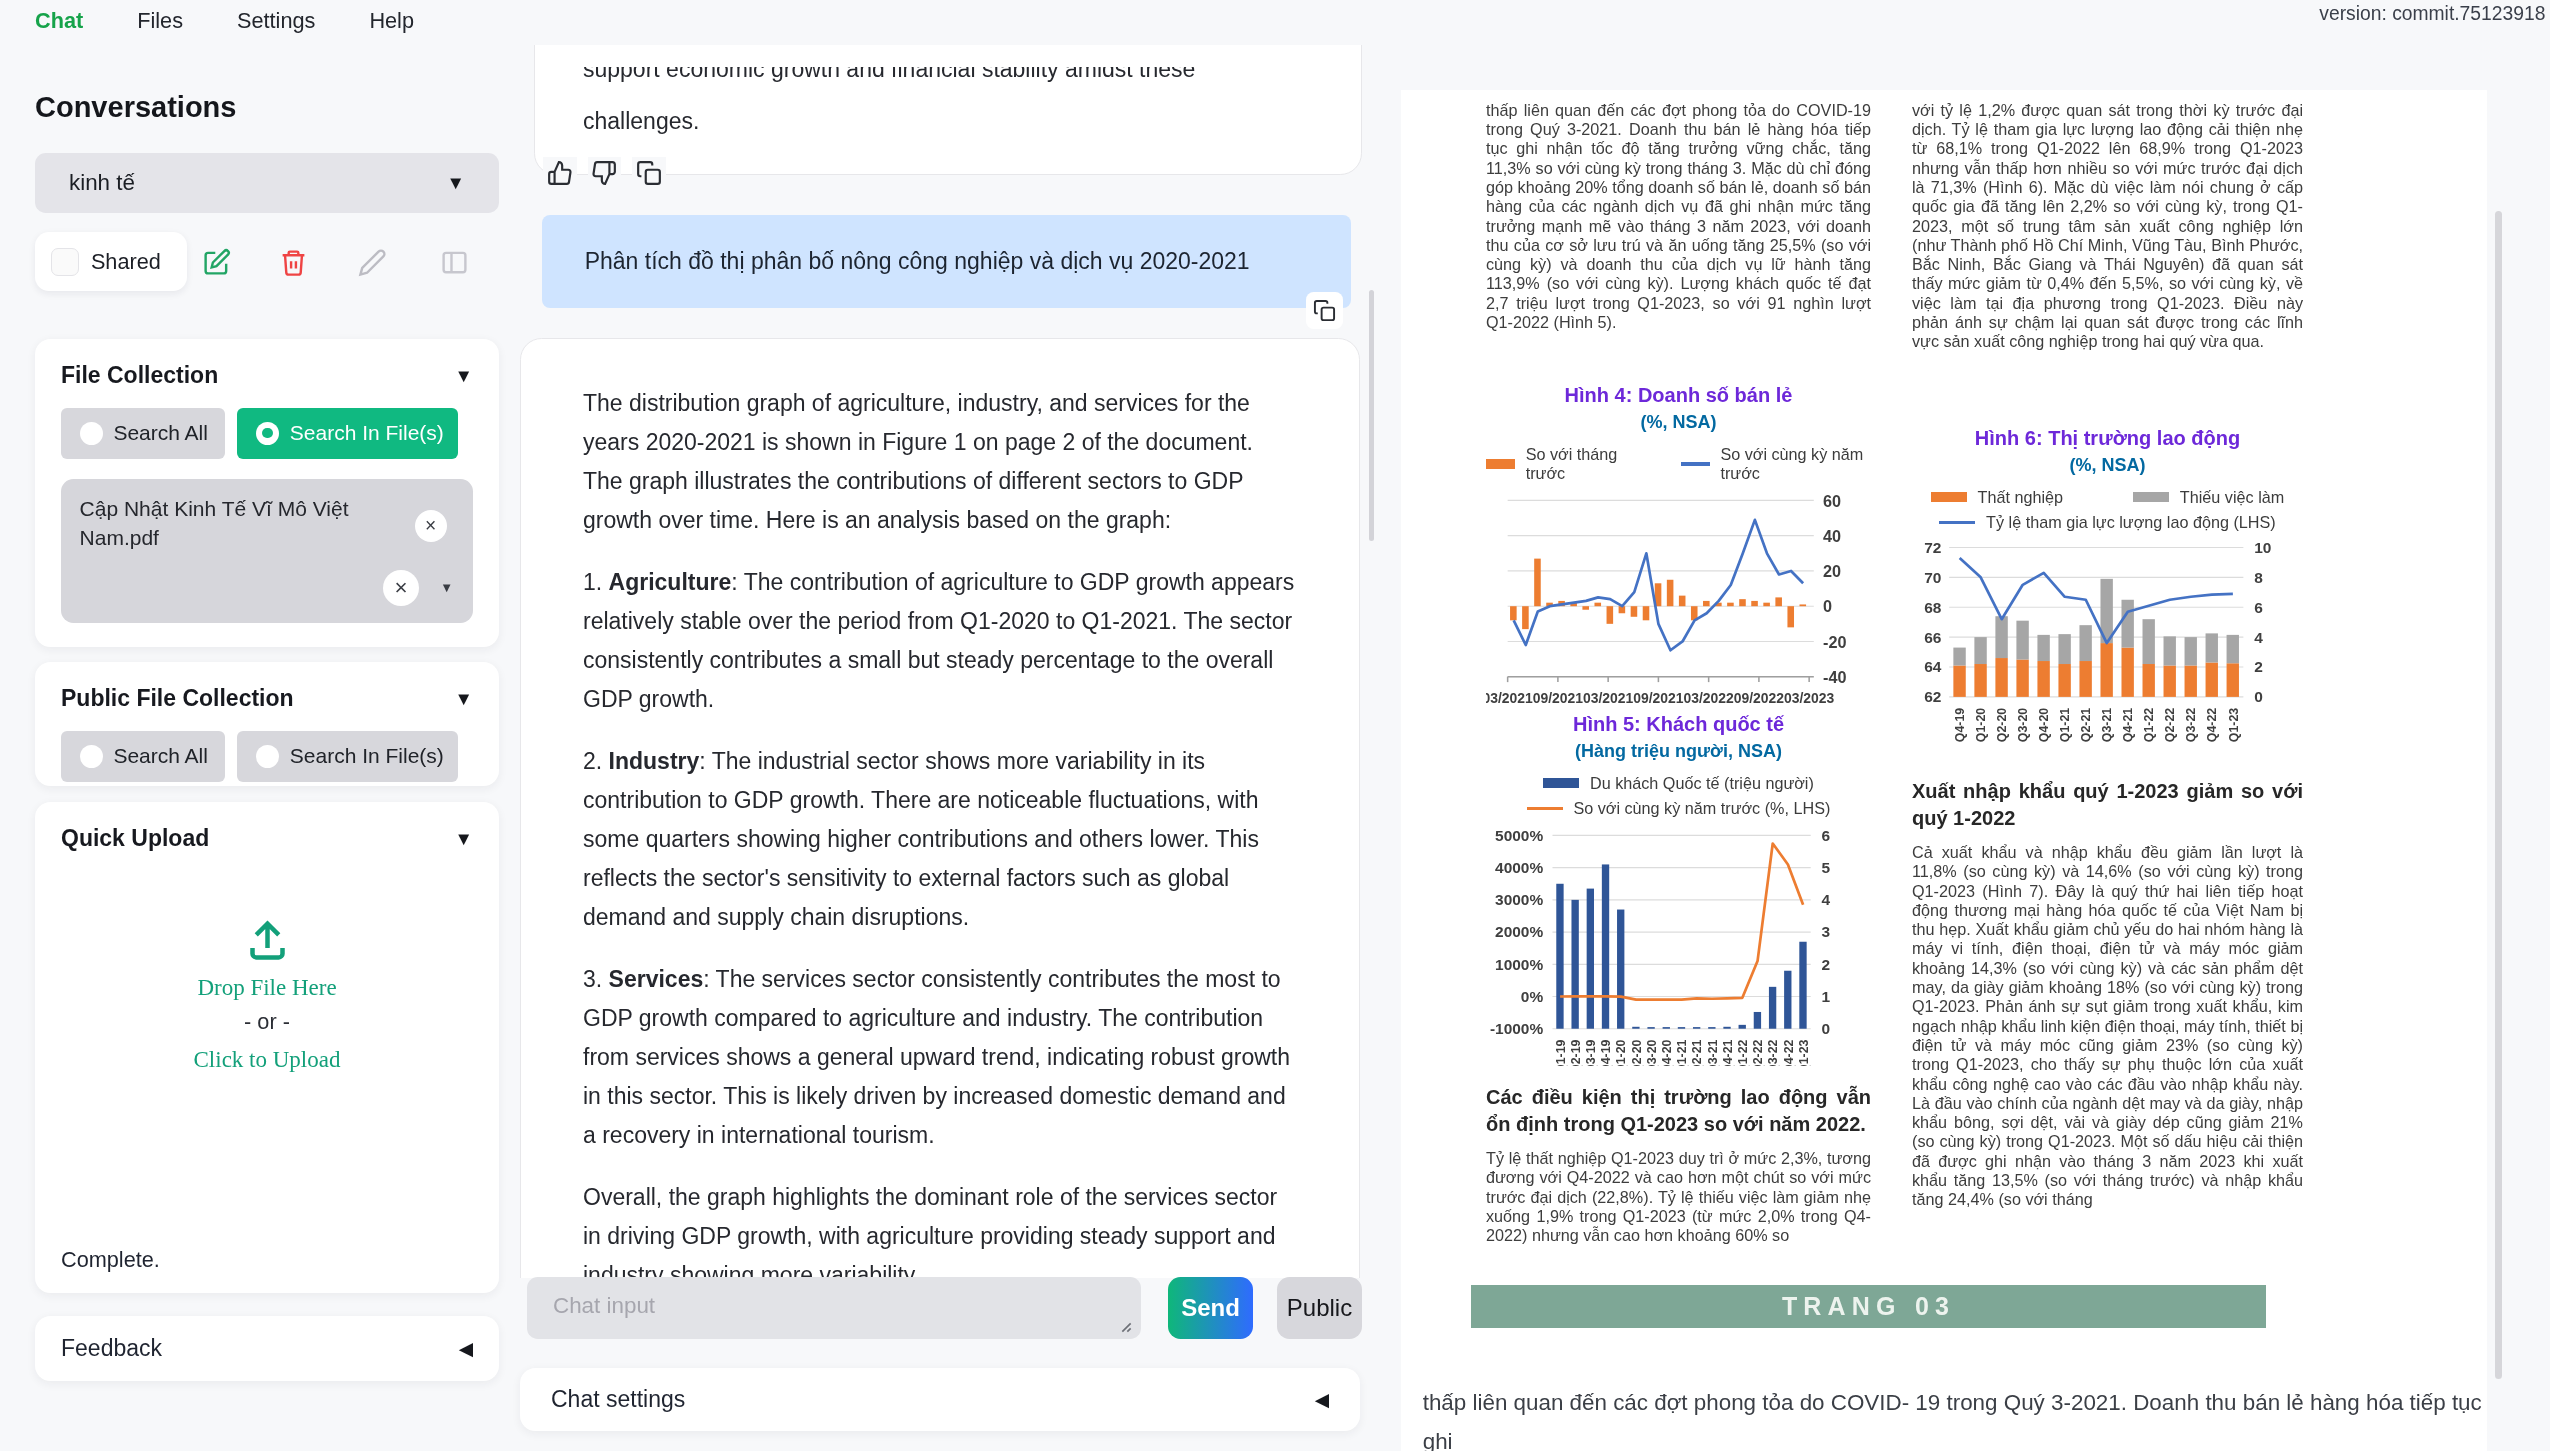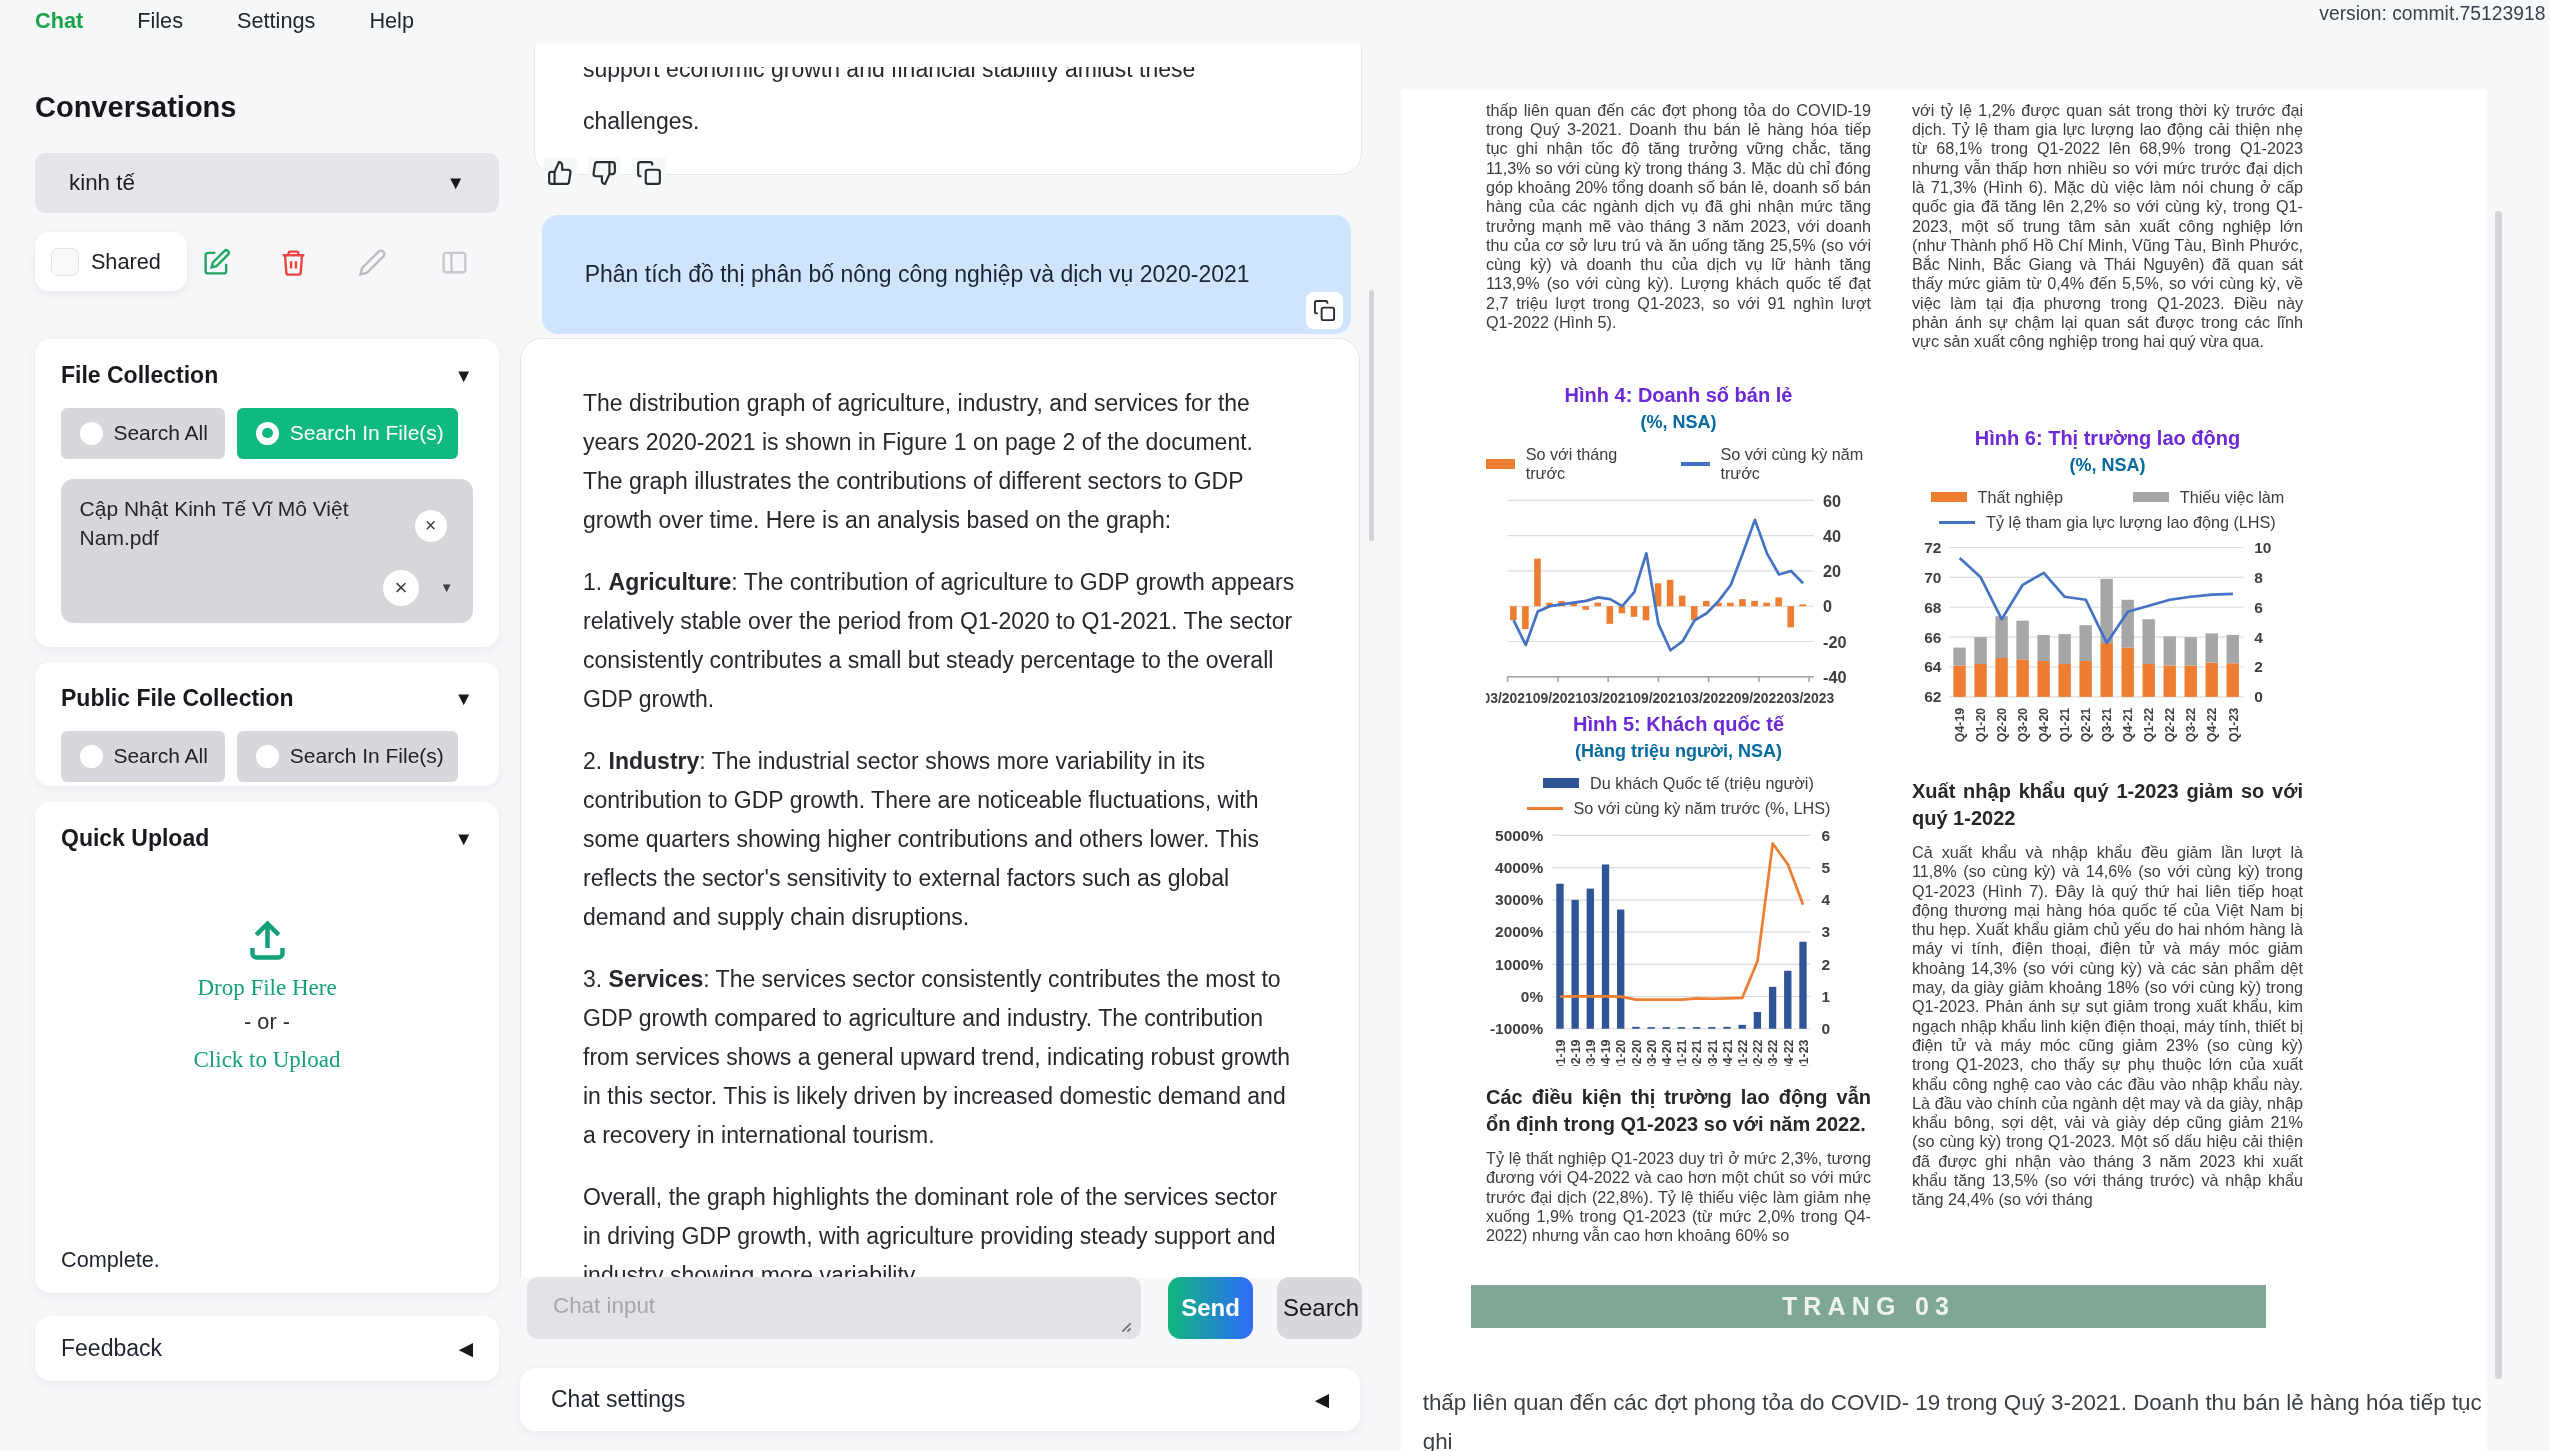--- a/index.html
+++ b/index.html
@@ -51,21 +51,21 @@
   
   .chat{position:absolute;left:520px;top:0;width:840px;height:1452px;z-index:10;}
   .prev-bubble{position:absolute;left:14px;top:-93px;width:828px;height:268px;background:#fff;
     border:1.5px solid #e7e7ea;border-radius:21.7px;}
   .prev-clip{position:absolute;left:48px;top:159px;width:727px;height:25px;overflow:hidden;}
   .prev-clip span{display:block;margin-top:-17px;font-size:23px;line-height:39px;color:#26282e;}
   .prev-line2{position:absolute;left:48px;top:200px;font-size:23px;color:#26282e;}
   .msg-actions{position:absolute;left:23px;top:157px;display:flex;gap:10.8px;z-index:6;}
   .msg-actions .ab{background:#f7f8fa;padding:3.1px 3.9px;cursor:pointer;}
   .msg-actions svg{width:26px;height:26px;stroke:#2a2d33;fill:none;stroke-width:2;}
-  .user-bubble{position:absolute;left:21.7px;top:215px;width:809px;height:119px;background:#cfe4ff;border-radius:16px;
+  .user-bubble{position:absolute;left:21.7px;top:215px;width:809px;height:93px;background:#cfe4ff;border-radius:8px;
     display:flex;align-items:center;padding-left:43px;font-size:23px;color:#1c2430;}
   .copy-chip{position:absolute;left:786px;top:292px;width:37px;height:37px;background:#fff;border-radius:7.7px;
     display:flex;align-items:center;justify-content:center;cursor:pointer;z-index:6;}
   .copy-chip svg{width:23px;height:23px;stroke:#2a2d33;fill:none;stroke-width:2;}
   .resp-clip{position:absolute;left:0;top:338px;width:840px;height:940px;overflow:hidden;}
   .resp-bubble{width:840px;min-height:1083px;background:#fff;border:1.5px solid #e7e7ea;border-radius:21.7px;
     padding:45px 62px 46px 62px;font-size:23px;line-height:39px;color:#26282e;}
   .resp-bubble p{margin:0 0 23px 0;}
   .chat-scroll{position:absolute;left:849px;top:290px;width:5.4px;height:251px;background:#d3d3d8;border-radius:3.1px;}
   .chat-input{position:absolute;left:7px;top:1277px;width:614px;height:62px;background:#e2e3e7;border:none;
@@ -268,21 +268,21 @@
     </div>
     <div class="chat-scroll"></div>
 
     <textarea class="chat-input" placeholder="Chat input" style=""></textarea>
     <span class="resize-glyph">
       <svg viewBox="0 0 24 24" fill="none">
           <path d="M20 10L10 20M20 16l-4 4"></path>
         </svg>
     </span>
     <button class="send-btn">Send</button>
-    <button class="regen-btn">Search</button>
+    <button class="regen-btn">Public</button>
 
     <div class="settings-card">
       <span class="ttl">Chat settings</span>
       <span class="caret">◀</span>
     </div>
   </main>
 
   <section class="docpanel">
     <div class="page">
 

